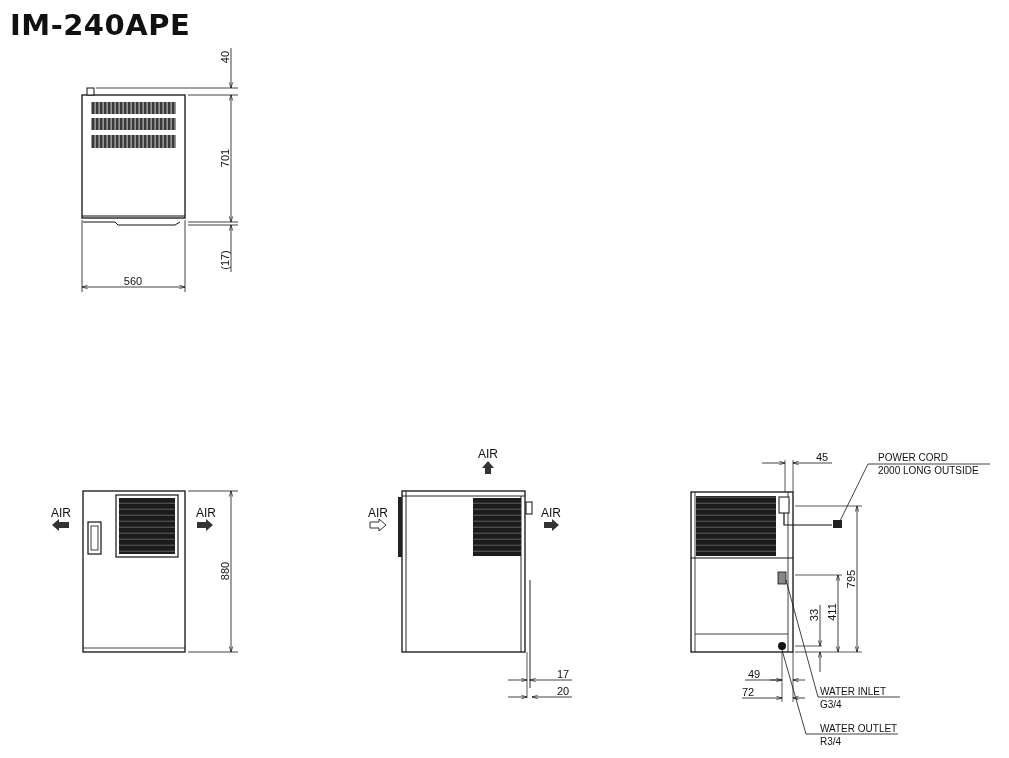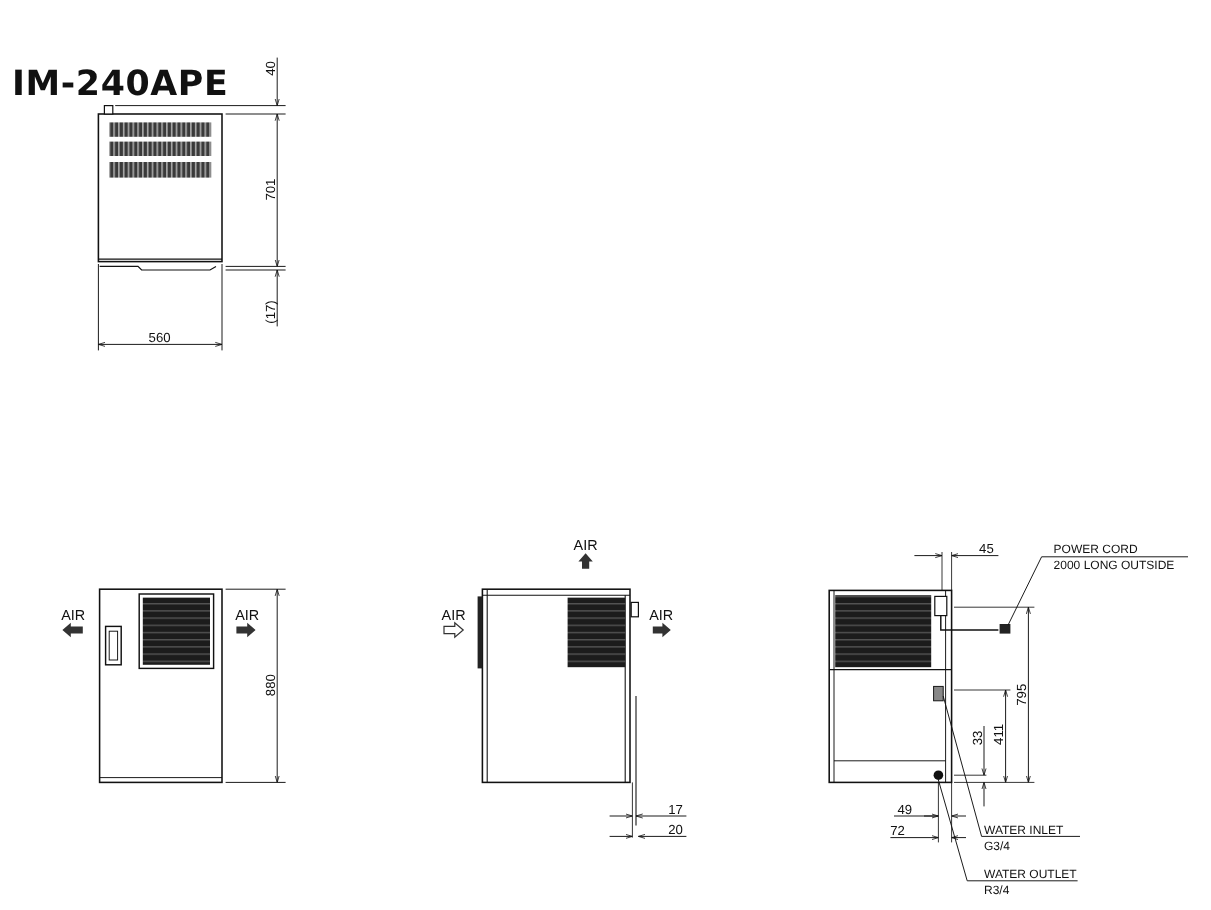--- a/index.html
+++ b/index.html
@@ -1,17 +1,17 @@
 <!DOCTYPE html>
 <html><head>
 <meta charset="utf-8">
 <style>
   html, body { margin:0; padding:0; background:#ffffff; }
   body { width:1009px; height:758px; position:relative; overflow:hidden; font-family:"DejaVu Sans", sans-serif; }
-  .title { position:absolute; left:10px; top:8px; font-family:"DejaVu Sans", sans-serif; font-weight:bold; font-size:29px; color:#111; letter-spacing:0.5px;margin-top:44px; }
+  .title { position:absolute; left:10px; top:8px; font-family:"DejaVu Sans", sans-serif; font-weight:bold; font-size:29px; color:#111; letter-spacing:0.5px; }
   svg.drawing { position:absolute; left:0; top:0; }
   svg text { font-family:"Liberation Sans", sans-serif; fill:#111; }
 </style>
 </head>
 <body>
 
 <div class="title">IM-240APE</div>
 
 <svg class="drawing" width="1009" height="758" viewBox="0 0 1009 758">
   <defs>

